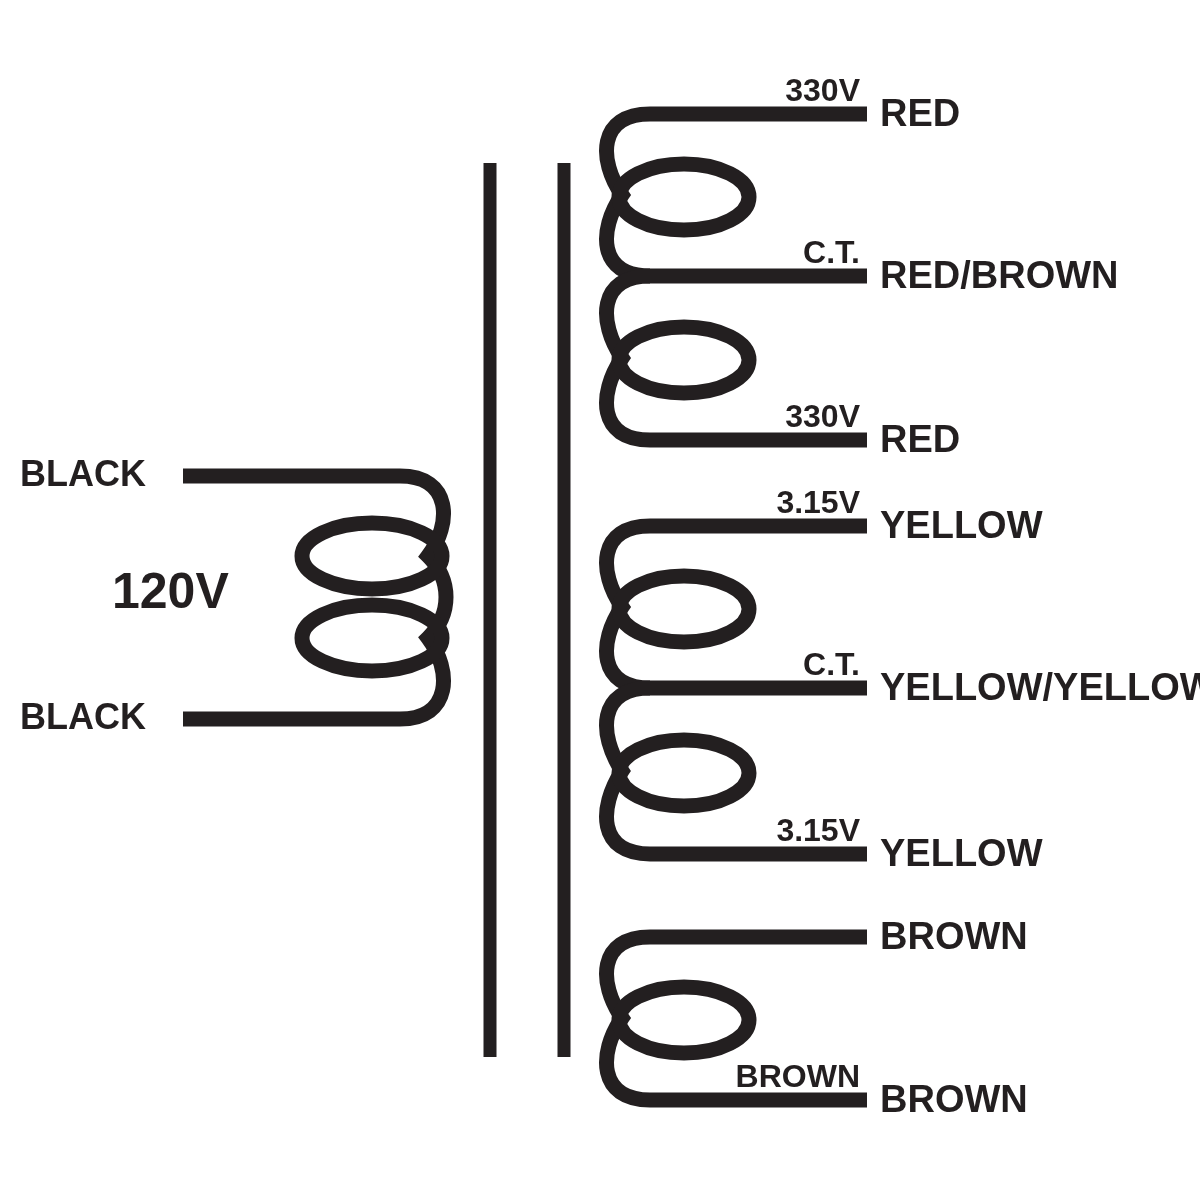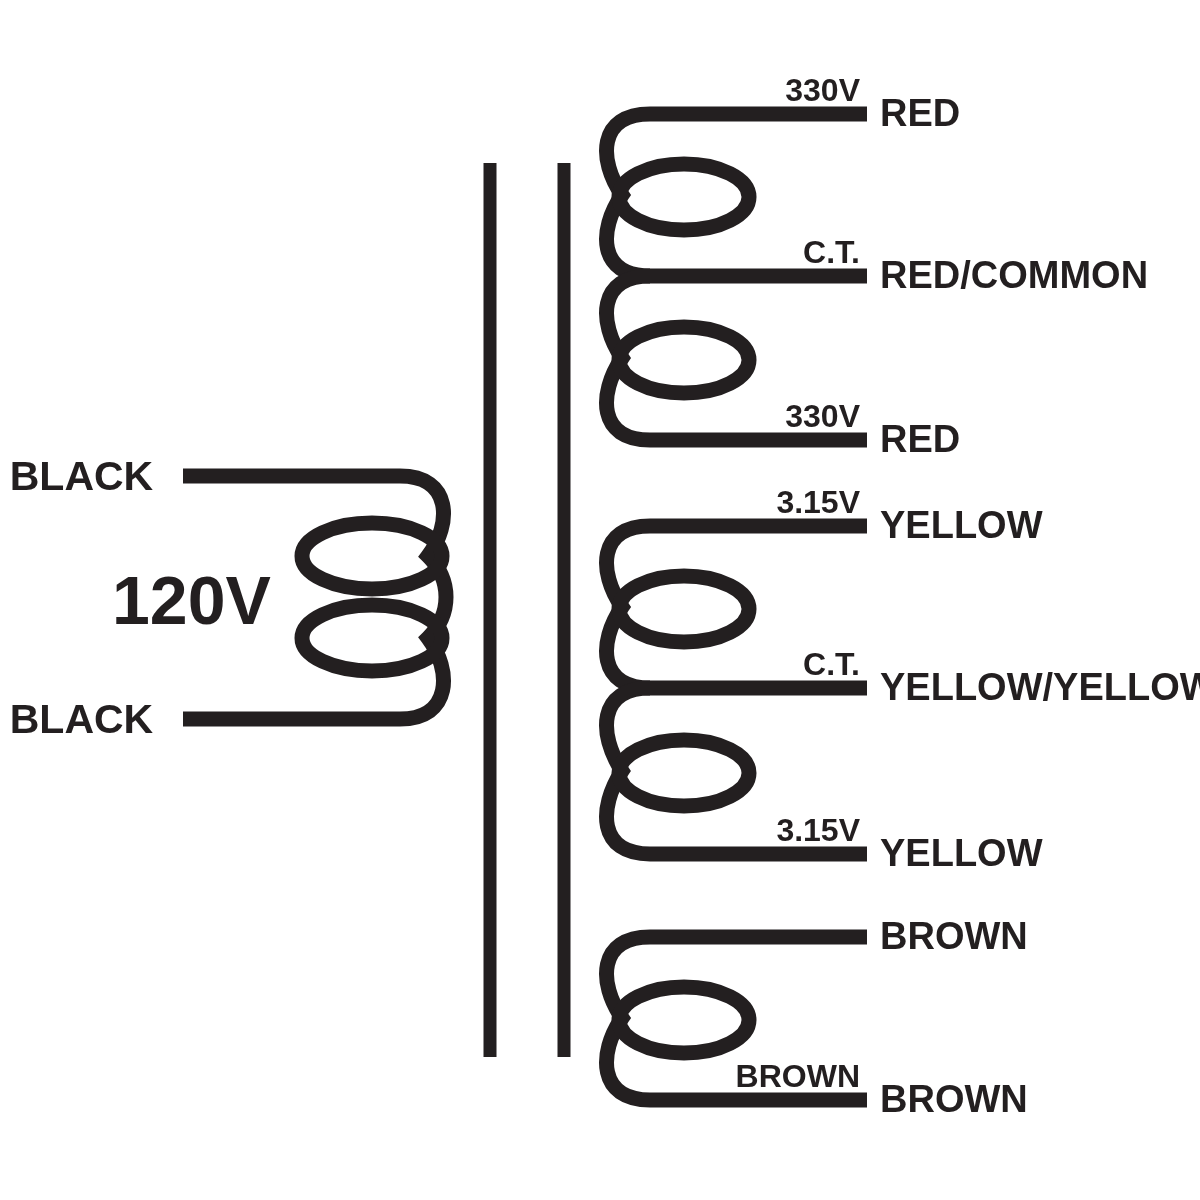--- a/index.html
+++ b/index.html
@@ -32,27 +32,27 @@
     font-size: 38px;
     left: 880px;
   }
   .tap-lbl {
     font-size: 32px;
     left: 560px;
     width: 300px;
     text-align: right;
   }
   .primary-lbl {
-    font-size: 41px;
-    left: 9px;
+    font-size: 36px;
+    left: 20px;
     width: 145px;
-    text-align: center;
+    text-align: left;
   }
   .voltage-lbl {
-    font-size: 68px;
+    font-size: 50px;
     left: 112px;
     top: 566px;
   }
 </style>
 </head>
 <body>
 
 <div class="canvas">
 
   <svg width="1200" height="1200" viewBox="0 0 1200 1200">
@@ -81,21 +81,21 @@
   </svg>
 
   <div class="lbl primary-lbl" style="top:456px">BLACK</div>
   <div class="lbl primary-lbl" style="top:699px">BLACK</div>
   <div class="lbl voltage-lbl">120V</div>
 
   <div class="lbl tap-lbl" style="top:74px">330V</div>
   <div class="lbl wire-lbl" style="top:94px">RED</div>
 
   <div class="lbl tap-lbl" style="top:236px">C.T.</div>
-  <div class="lbl wire-lbl" style="top:256px">RED/COMMON</div>
+  <div class="lbl wire-lbl" style="top:256px">RED/BROWN</div>
 
   <div class="lbl tap-lbl" style="top:400px">330V</div>
   <div class="lbl wire-lbl" style="top:420px">RED</div>
 
   <div class="lbl tap-lbl" style="top:486px">3.15V</div>
   <div class="lbl wire-lbl" style="top:506px">YELLOW</div>
 
   <div class="lbl tap-lbl" style="top:648px">C.T.</div>
   <div class="lbl wire-lbl" style="top:668px">YELLOW/YELLOW</div>
 

